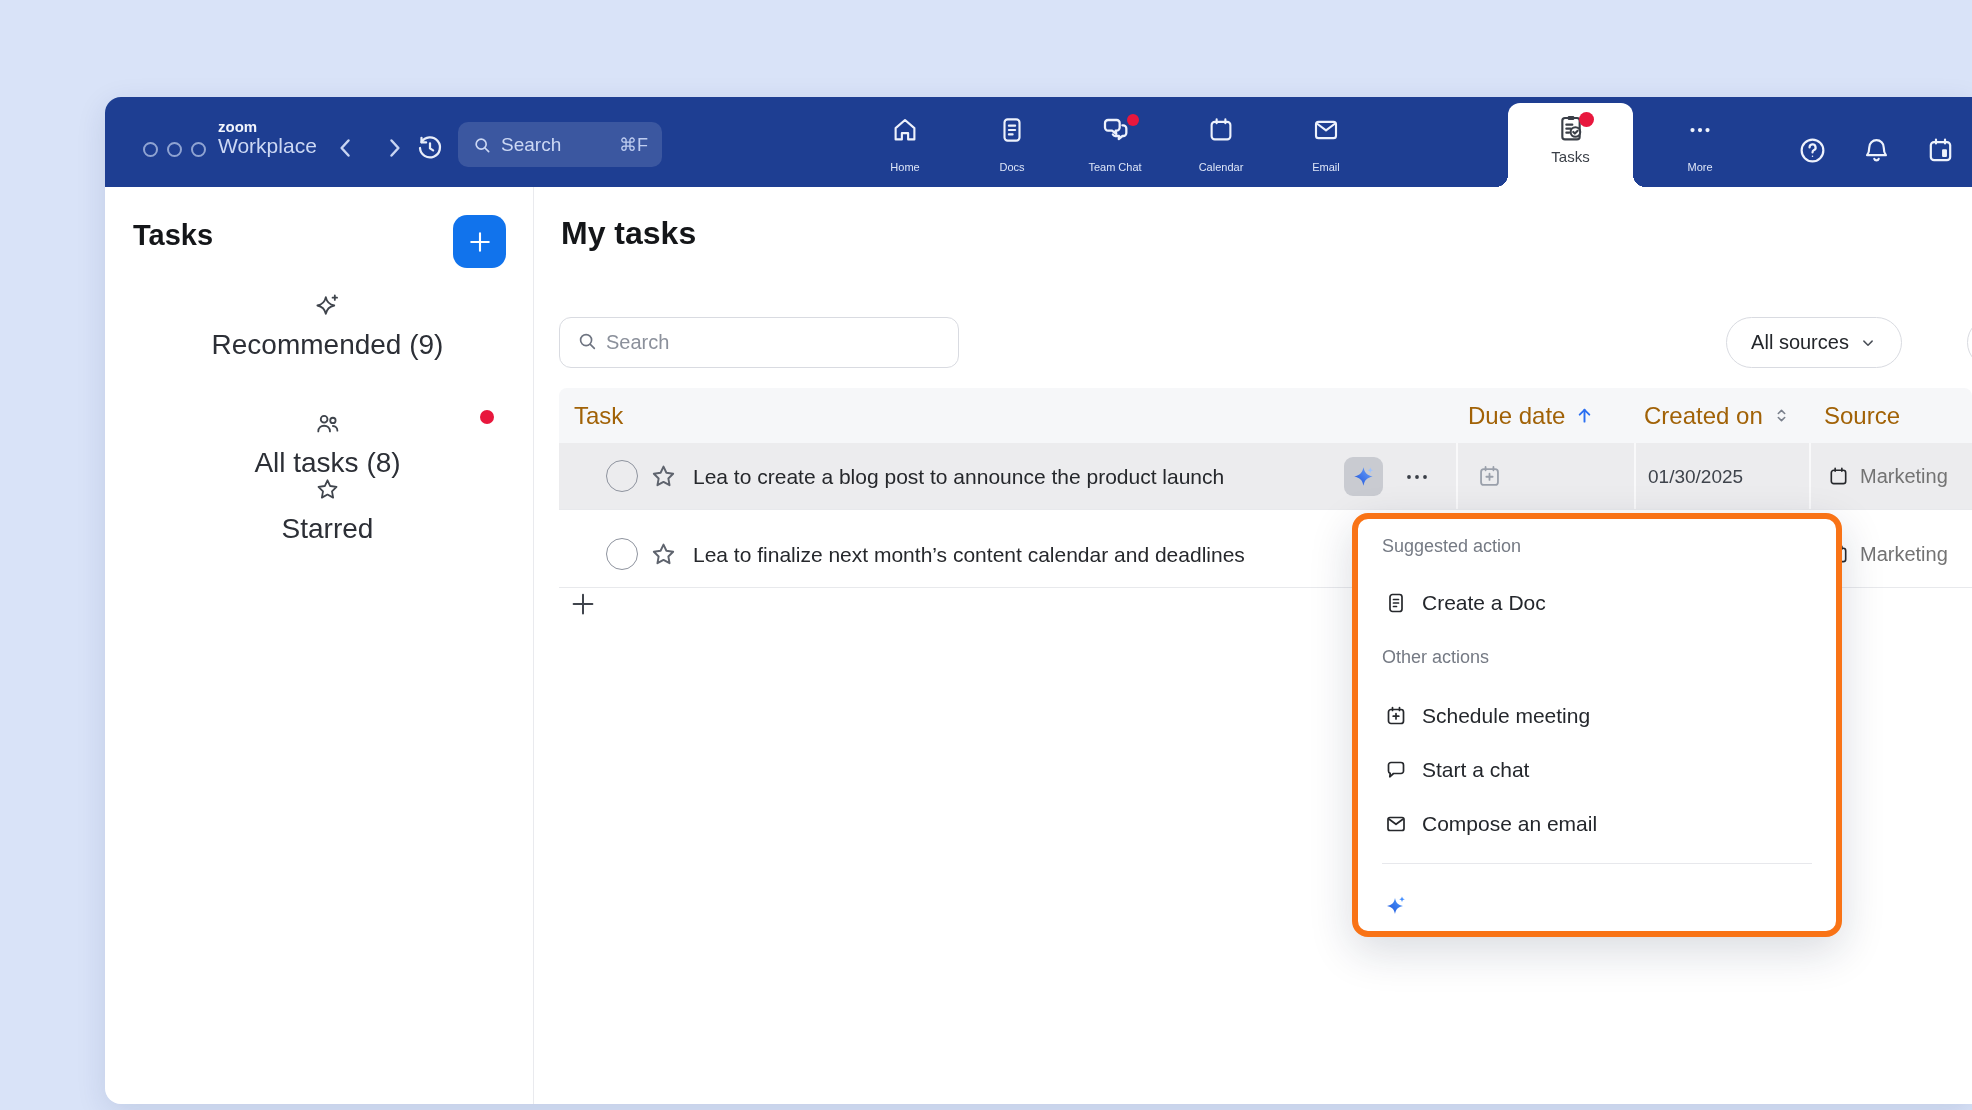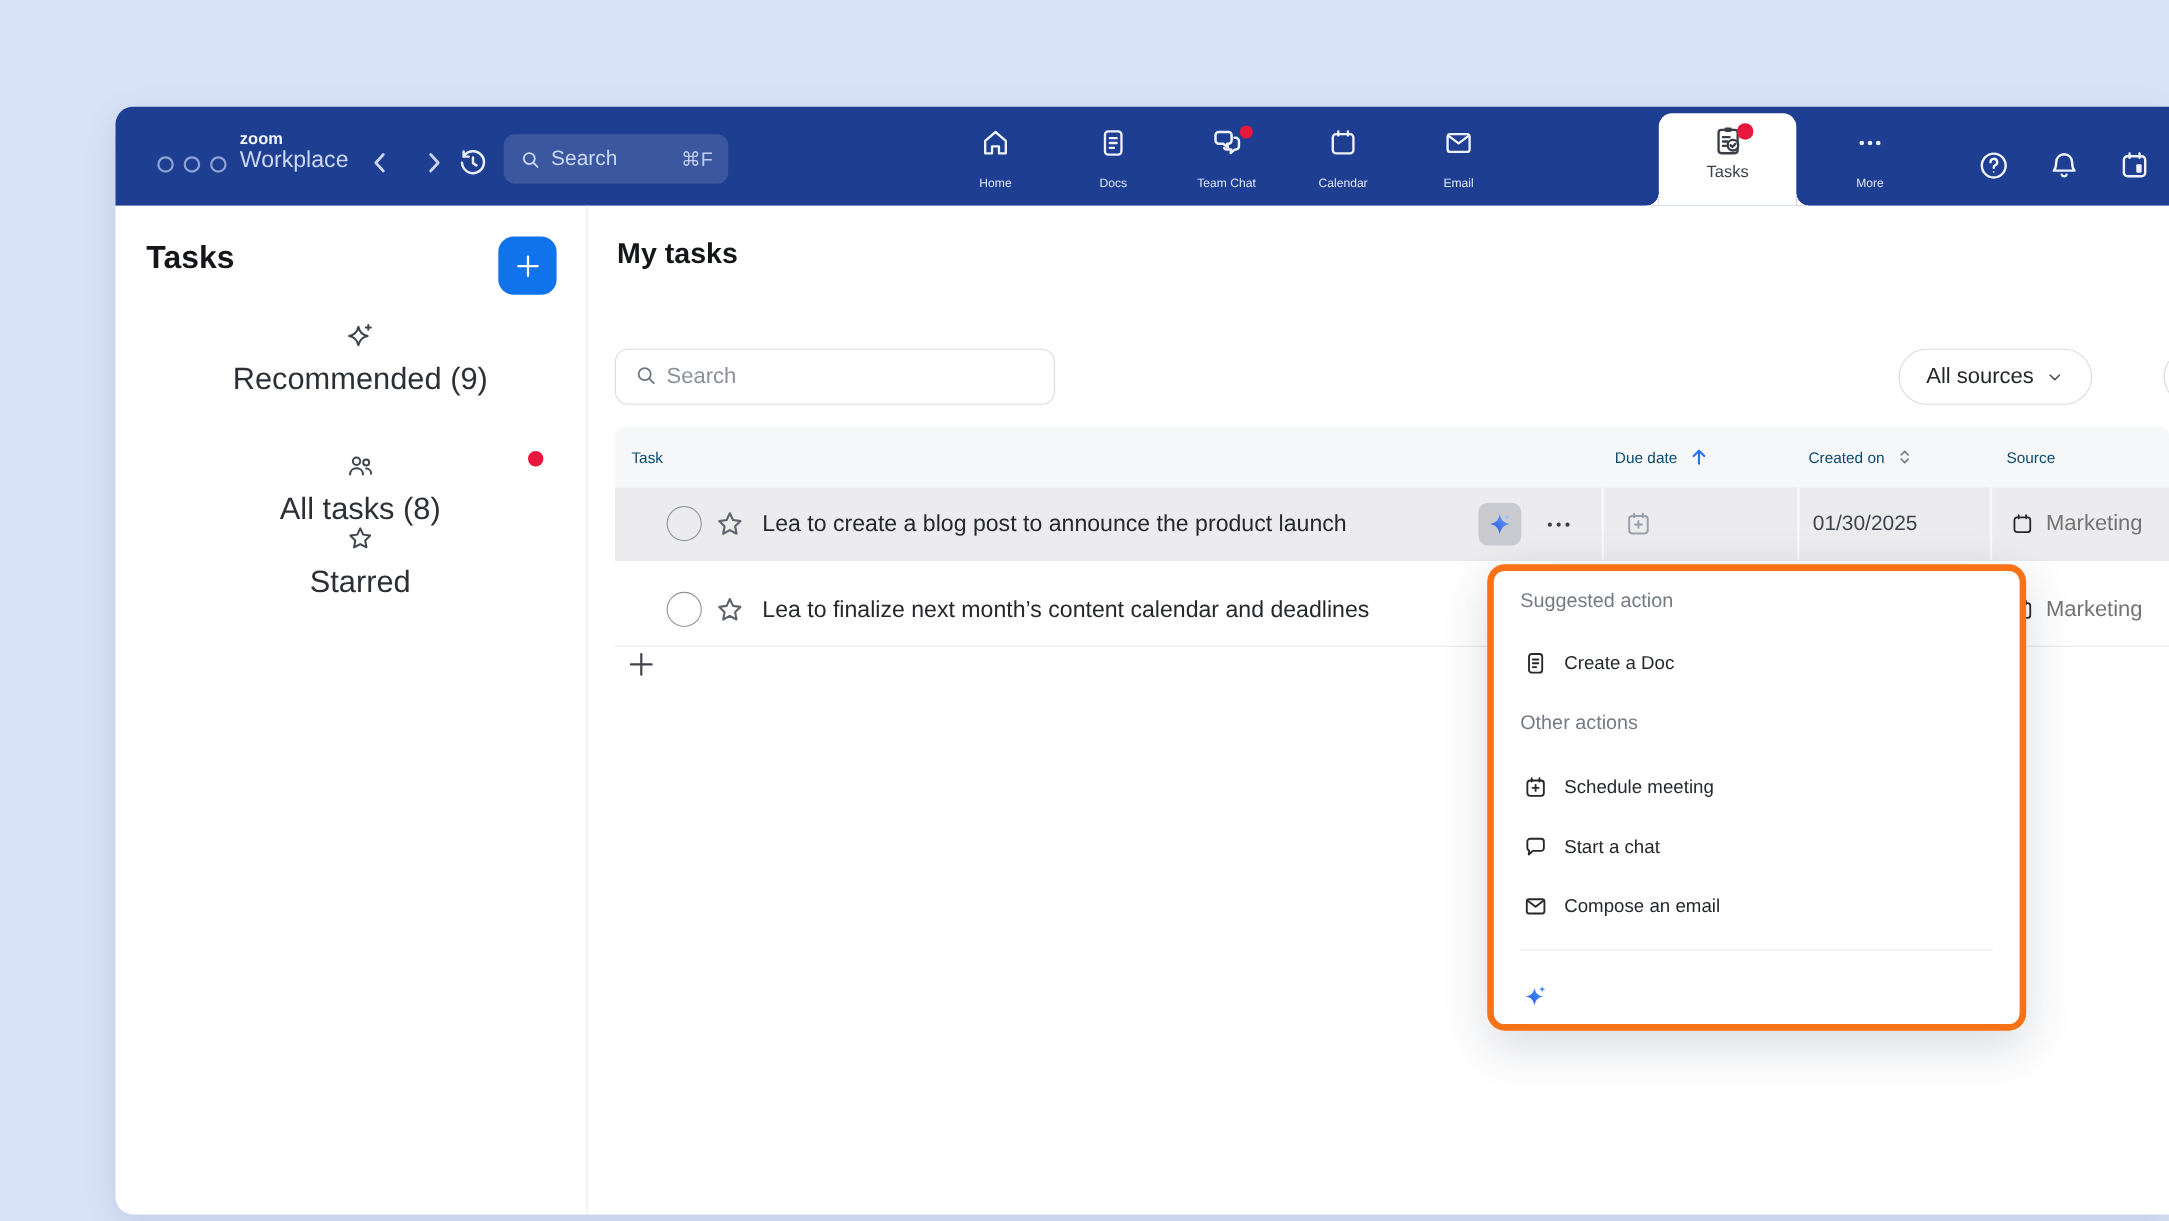--- a/index.html
+++ b/index.html
@@ -62,35 +62,35 @@
   .srow {
     position:absolute; left:13px; width:392px; height:56px; border-radius:10px;
     display:flex; align-items:center; padding-left:27px; gap:10px;
     font-size:28px; color:#2c2f36; cursor:pointer;flex-direction:column;
   }
   .srow.active { background:var(--accent-blue,#1173ec); color:#fff; }
   .srow .sicon { width:27px; height:27px; flex:0 0 27px; }
   .srow .rdot { position:absolute; right:16px; width:14px; height:14px; }
   
   .main { position:absolute; left:429px; top:0; right:0; bottom:0; }
-  .m-title { position:absolute; left:27px; top:28px; font-size:26px; font-weight:700; color:#141619; }
+  .m-title { position:absolute; left:27px; top:28px; font-size:32px; font-weight:700; color:#141619; }
   .m-search {
     position:absolute; left:25px; top:130px; width:400px; height:51px;
     border:1.5px solid #d9dbe1; border-radius:12px; font-size:20px; color:#30333a;
     padding:0 14px 0 46px; outline:none; font-family:"Liberation Sans",sans-serif; background:#fff;
   }
   .m-search::placeholder { color:#8b909b; }
   .m-search-icon { position:absolute; left:42px; top:143px; color:#6e7481; pointer-events:none; }
   .pill {
     position:absolute; top:130px; height:51px; border-radius:26px; border:1.5px solid #d9dbe1; background:#fff;
     display:flex; align-items:center; justify-content:center; gap:10px; font-size:20px; color:#23262b; cursor:pointer;
   }
   .thead {
     position:absolute; left:25px; right:0; top:201px; height:55px;
-    background:#f6f7f9; border-radius:8px 8px 0 0; font-size:14px; color:#0c4a6e;
+    background:#f6f7f9; border-radius:8px 8px 0 0; font-size:24px; color:#a16207;
   }
   .thcell { position:absolute; top:0; height:55px; display:flex; align-items:center; gap:9px; }
   .trow { position:absolute; left:25px; right:0; height:67px; border-bottom:1px solid #e8e9ec; }
   .trow.hovered { background:#ececee; }
   .cdiv { position:absolute; top:0; bottom:0; width:2px; background:#f9f9fa; }
   .chk { position:absolute; left:47px; top:17px; width:32px; height:32px; border-radius:50%; border:1.5px solid #8e939e; background:transparent; cursor:pointer; }
   .rowstar { position:absolute; left:90px; top:19px; color:#5f646e; cursor:pointer; }
   .ttext { position:absolute; left:134px; top:0; line-height:67px; font-size:21px; color:#26282c; white-space:nowrap; }
   .aibtn { position:absolute; left:785px; top:14px; width:39px; height:39px; border-radius:9px; background:#c9cbd1; border:none; display:flex; align-items:center; justify-content:center; cursor:pointer; }
   .morebtn { position:absolute; left:843px; top:22px; width:40px; height:24px; color:#3a3f47; background:none; border:none; cursor:pointer; }
@@ -100,21 +100,21 @@
   .addrow { position:absolute; left:34px; top:400px; width:34px; height:34px; color:#3f444c; background:none; border:none; cursor:pointer; }
   
   .popup {
     position:absolute; left:1247px; top:416px; width:490px; height:424px; z-index:10;
     background:#fff; border-radius:16px; border:6px solid #f97316;
     box-shadow:0 14px 44px rgba(20,30,60,.16);
   }
   .p-label { position:absolute; left:24px; font-size:18px; color:#757a84; }
   .p-item { position:absolute; left:0; right:0; height:58px; cursor:pointer; }
   .p-item .pic { position:absolute; left:26px; top:17px; width:24px; height:24px; color:#26282c; }
-  .p-item .ptext { position:absolute; left:64px; top:0; line-height:58px; font-size:17px; color:#24272c; }
+  .p-item .ptext { position:absolute; left:64px; top:0; line-height:58px; font-size:21px; color:#24272c; }
   .p-div { position:absolute; left:24px; right:24px; top:344px; height:1px; background:#e7e8ec; }
   svg { display:block; }
 </style>
 </head>
 <body>
 
 <div class="window">
 
   <header class="topbar">
     <div class="lights">

